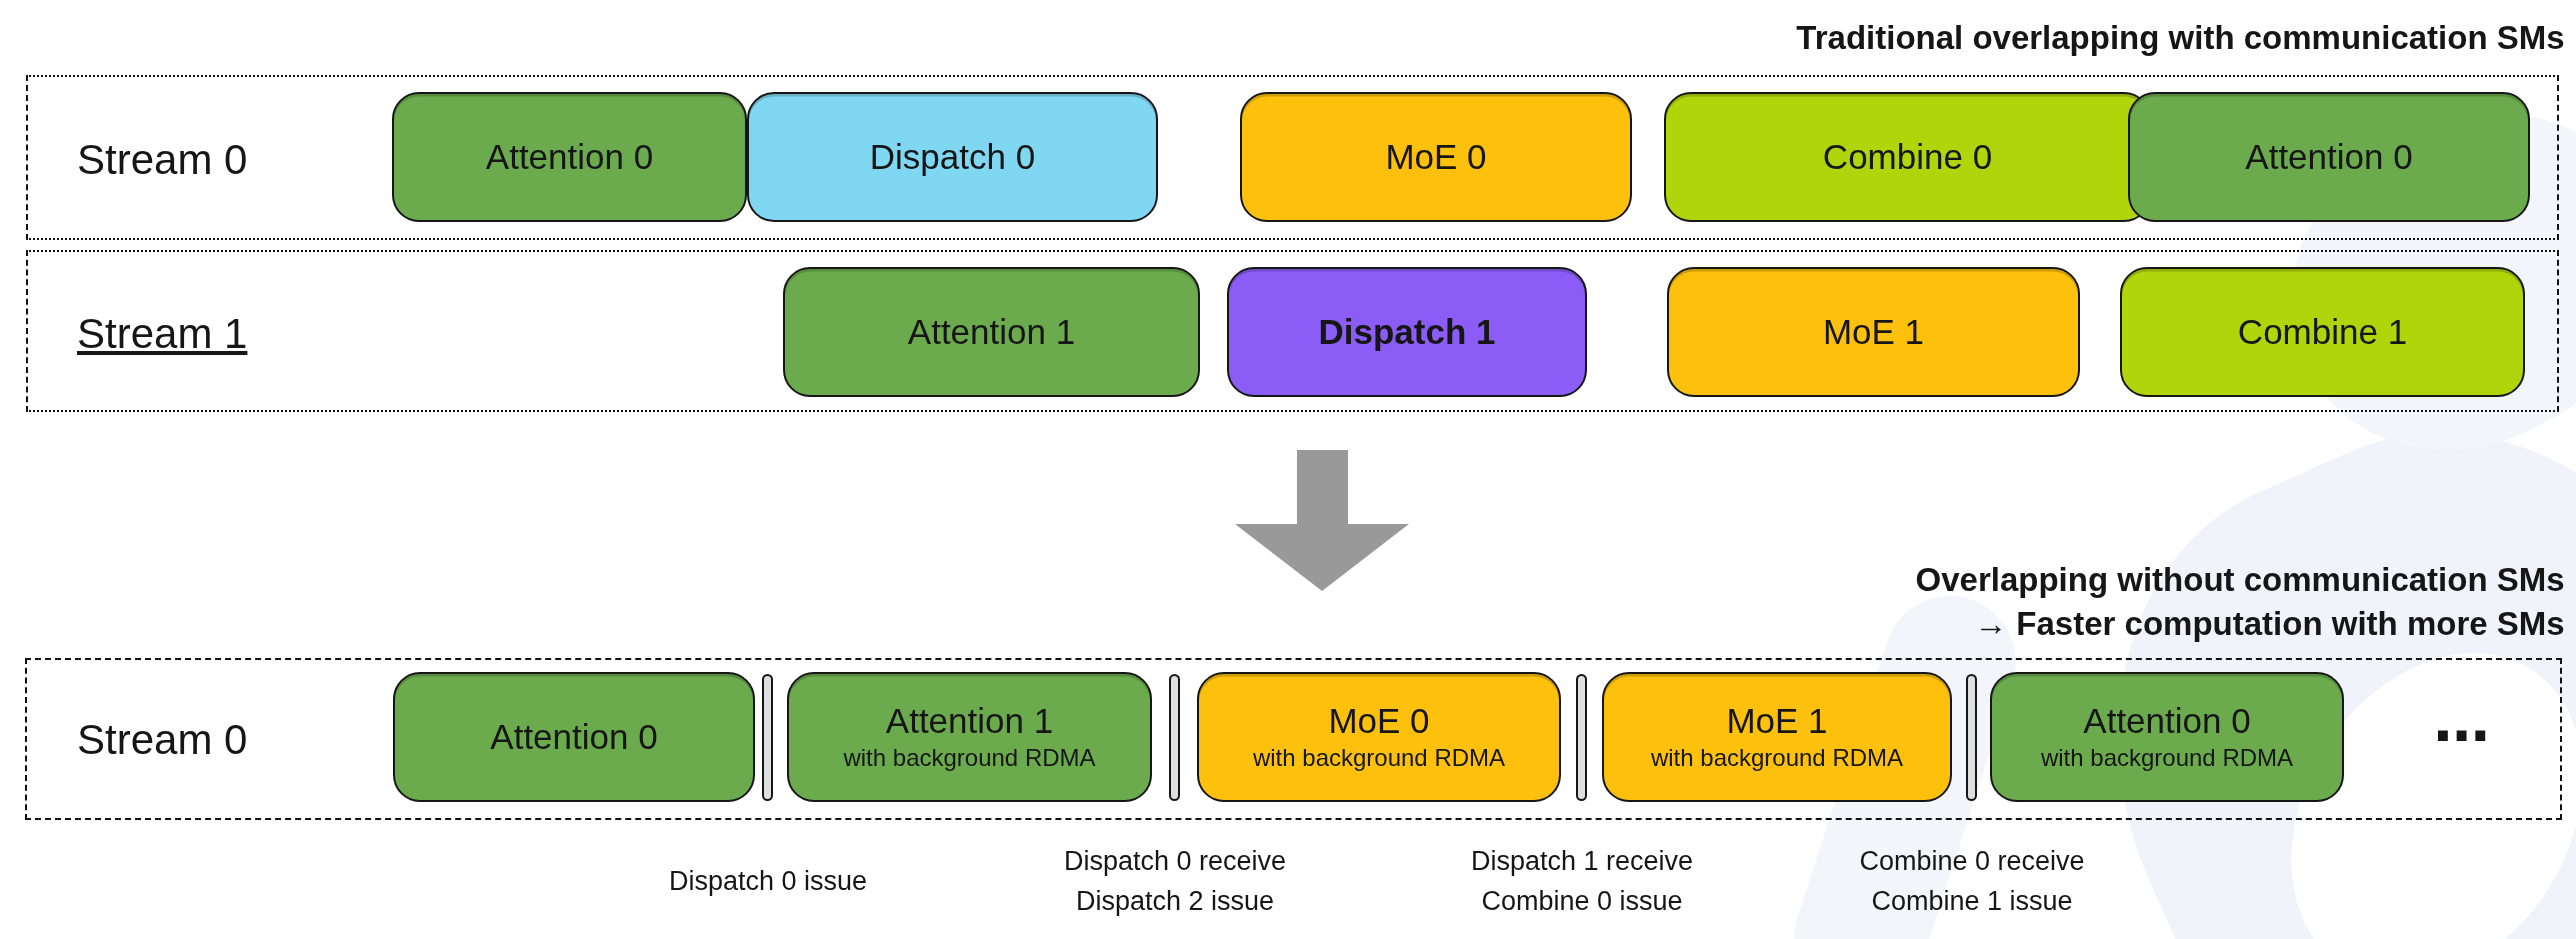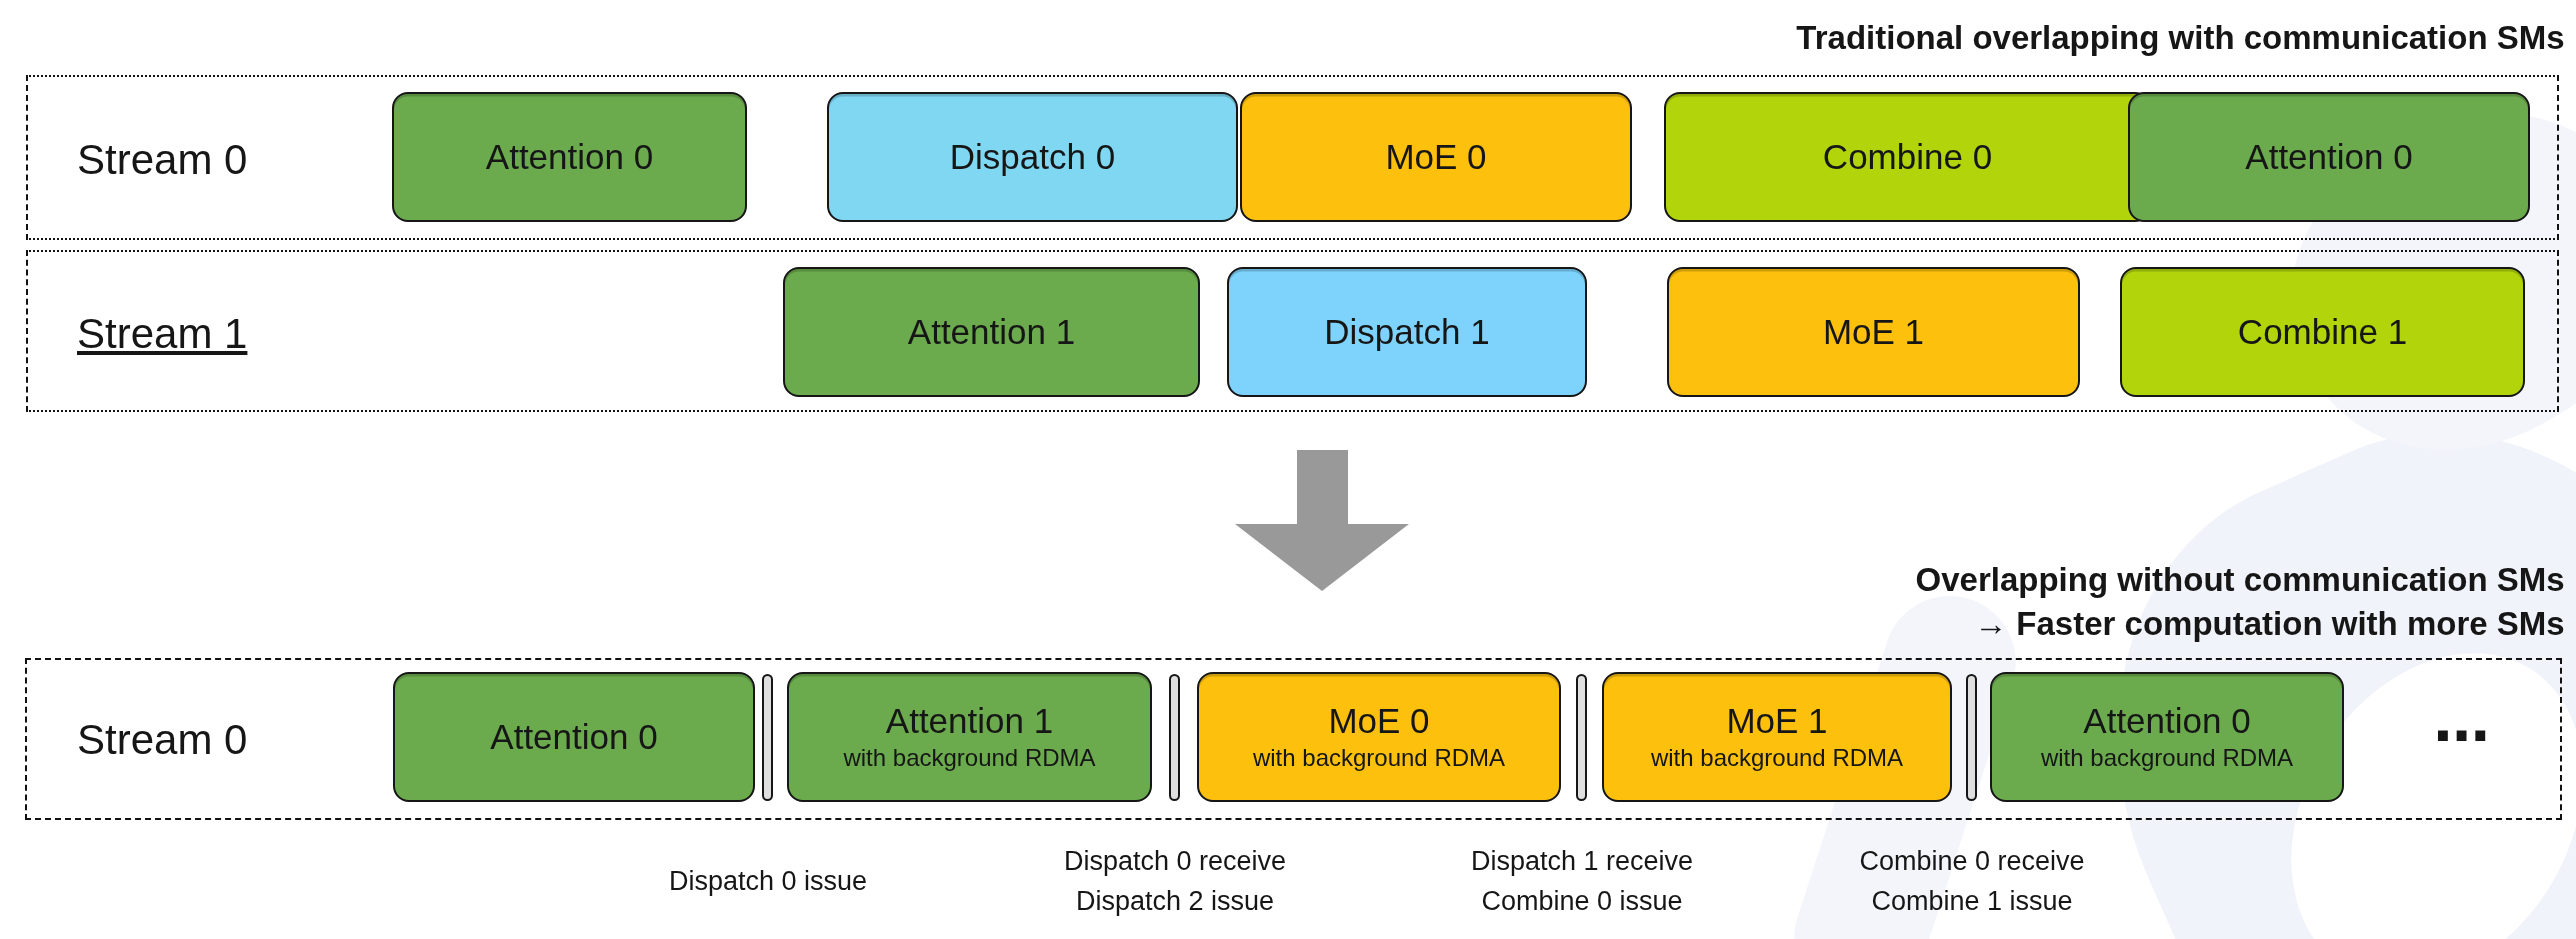--- a/index.html
+++ b/index.html
@@ -21,21 +21,21 @@
   .stream-row{position:absolute;left:26px;width:2533px;border:2.6px dashed #111;z-index:1;box-sizing:border-box;background:transparent;}
   .row-1{top:75px;height:165px;border-style:dotted dashed;}
   .row-2{top:250px;height:162px;border-style:dotted dashed;}
   .row-3{top:658px;height:162px;left:25px;width:2537px;}
   .stream-label{position:absolute;left:77px;font-size:42px;z-index:2;white-space:nowrap;}
   .lbl-1{top:136px;}
   .lbl-2{top:310px;text-decoration:underline;}
   .lbl-3{top:716px;}
   
   .block{
-    position:absolute;height:130px;border:2.6px solid #161616;border-radius:16px;
+    position:absolute;height:130px;border:2.6px solid #161616;border-radius:27px;
     display:flex;flex-direction:column;align-items:center;justify-content:center;
     z-index:2;box-sizing:border-box;box-shadow:inset 0 2.6px 0 rgba(0,0,0,0.18);text-align:center;
   }
   .block .b-title{font-size:35px;line-height:1.15;white-space:nowrap;}
   .block .b-sub{font-size:24px;line-height:1.2;margin-top:3.5px;white-space:nowrap;}
   
   .separator{
     position:absolute;top:674px;width:11.4px;height:127px;background:#dfdfdf;
     border:2.6px solid #161616;border-radius:8.8px;z-index:2;box-sizing:border-box;
   }
@@ -75,36 +75,36 @@
   <div class="stream-label lbl-3">Stream 0</div>
 
   <div class="arrow-shaft" style="background: rgb(153, 153, 153);"></div>
   <div class="arrow-head" style="border-top-color: rgb(153, 153, 153);"></div>
 
   <div class="ellipsis">⋯</div>
 
 <div class="block" style="left: 392px; top: 92px; width: 355px; background: rgb(107, 171, 78); border-color: rgb(22, 22, 22);">
       <div class="b-title">Attention 0</div>
     </div>
-    <div class="block" style="left: 827px; top: 92px; width: 411px; background: rgb(127, 215, 242); border-color: rgb(22, 22, 22);">
+    <div class="block" style="left: 747px; top: 92px; width: 411px; background: rgb(127, 215, 242); border-color: rgb(22, 22, 22);">
       <div class="b-title">Dispatch 0</div>
     </div>
     <div class="block" style="left: 1240px; top: 92px; width: 392px; background: rgb(252, 192, 13); border-color: rgb(22, 22, 22);">
       <div class="b-title">MoE 0</div>
     </div>
     <div class="block" style="left: 1664px; top: 92px; width: 487px; background: rgb(177, 212, 11); border-color: rgb(22, 22, 22);">
       <div class="b-title">Combine 0</div>
     </div>
     <div class="block" style="left: 2128px; top: 92px; width: 402px; background: rgb(107, 171, 78); border-color: rgb(22, 22, 22);">
       <div class="b-title">Attention 0</div>
     </div>
     <div class="block" style="left: 783px; top: 267px; width: 417px; background: rgb(107, 171, 78); border-color: rgb(22, 22, 22);">
       <div class="b-title">Attention 1</div>
     </div>
-    <div class="block" style="left: 1227px; top: 267px; width: 360px; background: #7dd3fc; border-color: rgb(22, 22, 22);">
+    <div class="block" style="left: 1227px; top: 267px; width: 360px; background: #8b5cf6; border-color: rgb(22, 22, 22); font-weight: bold;">
       <div class="b-title">Dispatch 1</div>
     </div>
     <div class="block" style="left: 1667px; top: 267px; width: 413px; background: rgb(252, 192, 13); border-color: rgb(22, 22, 22);">
       <div class="b-title">MoE 1</div>
     </div>
     <div class="block" style="left: 2120px; top: 267px; width: 405px; background: rgb(177, 212, 11); border-color: rgb(22, 22, 22);">
       <div class="b-title">Combine 1</div>
     </div>
     <div class="block" style="left: 393px; top: 672px; width: 362px; background: rgb(107, 171, 78); border-color: rgb(22, 22, 22);">
       <div class="b-title">Attention 0</div>

